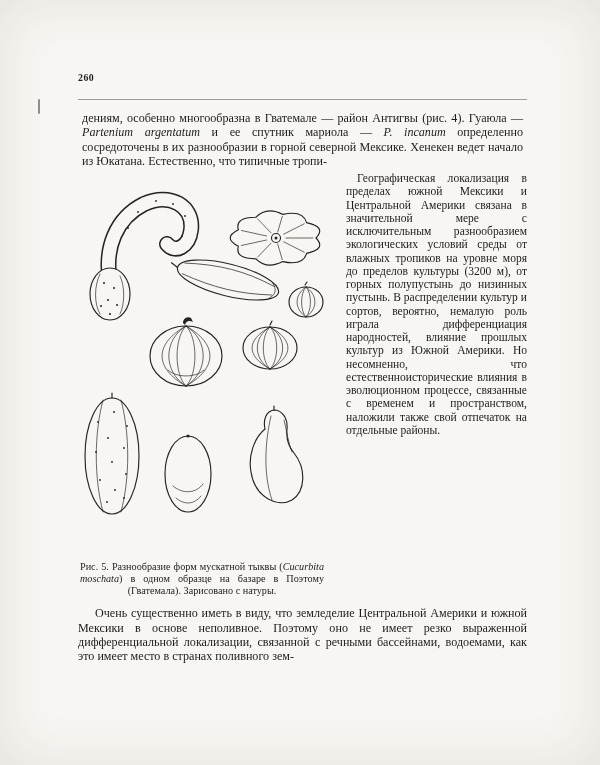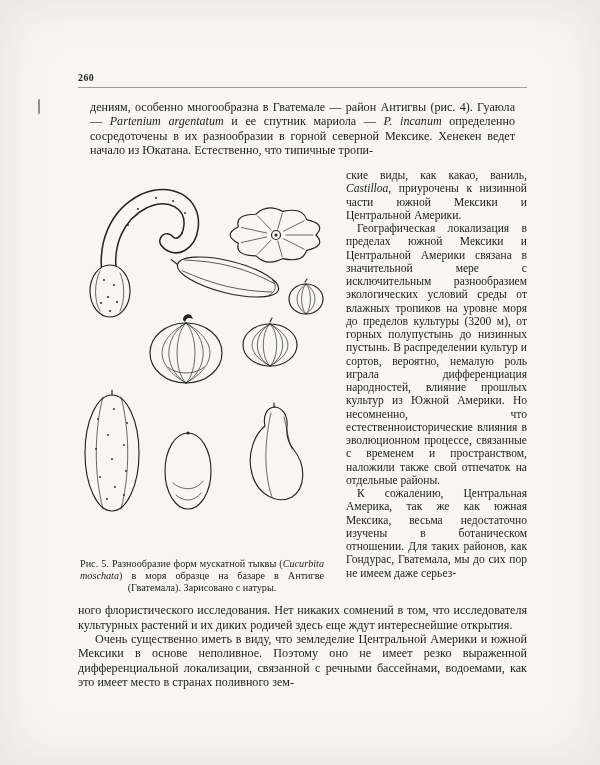--- a/index.html
+++ b/index.html
@@ -15,27 +15,27 @@
     overflow:hidden;
     box-shadow:inset 0 0 55px rgba(60,55,40,.10);
   }
   .scan-speck{
     position:absolute;left:38px;top:99px;width:2px;height:15px;
     background:#3a3a38;opacity:.55;border-radius:1px;
   }
   .running-head{
     display:flex;align-items:flex-end;gap:13px;
     font-size:9.8px;letter-spacing:1.1px;
-    padding-bottom:4px;margin-bottom:11px;
+    padding-bottom:16px;margin-bottom:11px;
     border-bottom:1px solid rgba(70,68,60,.5);
     white-space:nowrap;
   }
   .running-head .pg-num{font-weight:bold;letter-spacing:.5px;}
   .body-text{font-size:12.1px;line-height:14.3px;text-align:justify;}
-  .body-text p{margin:12px;}
+  .body-text p{margin:4px;}
   .columns{display:flex;gap:12px;margin-top:4px;}
   .left-col{width:256px;flex:0 0 256px;}
   .right-col{flex:1;font-size:11.55px;line-height:13.25px;text-align:justify;}
   .right-col p{margin:0;}
   .right-col p.indent{text-indent:11px;font-family:Liberation Serif, serif;}
   figure{margin:0;padding:0;}
   .illustration-box{margin-top:12px;}
   .illustration-box svg{display:block;}
   figcaption{
     margin-top:11px;
@@ -154,29 +154,26 @@
             </g>
 
             <g transform="translate(198,288)">
               <path class="fillw" d="M -2 -62 C -10 -61, -13 -52, -11 -43 C -22 -34, -28 -16, -25 0 C -21 26, 2 36, 16 28 C 30 19, 30 -4, 18 -19 C 12 -26, 10 -33, 11 -43 C 12 -54, 6 -62, -2 -62 Z"></path>
               <path class="thin" d="M -5 -56 C -11 -30 -13 2 -4 28 M 8 -52 C 11 -40 12 -30 16 -20"></path>
               <path class="ln" d="M-2,-62 l0,-4"></path>
             </g>
 
           </svg>
         </div>
-        <figcaption><span>Рис. 5. Разнообразие форм мускатной тыквы (</span><i>Cucurbita moschata</i><span>) в моря образце на базаре в Антигве (Гватемала). Зарисовано с натуры.</span></figcaption>
+        <figcaption><span>Рис. 5. Разнообразие форм мускатной тыквы (</span><i>Cucurbita moschata</i><span>) в одном образце на базаре в Поэтому (Гватемала). Зарисовано с натуры.</span></figcaption>
       </figure>
     </div>
 
     <div class="right-col">
-      <p><span>ские виды, как какао, ваниль, </span><i>Castilloa</i><span>, приурочены к низинной части южной Мексики и Центральной Америки.</span></p>
       <p class="indent"><span>Географическая локализация в пределах южной Мексики и Центральной Америки связана в значительной мере с исключительным разнообразием экологических условий среды от влажных тропиков на уровне моря до пределов культуры (3200 м), от горных полупустынь до низинных пустынь. В распределении культур и сортов, вероятно, немалую роль играла дифференциация народностей, влияние прошлых культур из Южной Америки. Но несомненно, что естественноисторические влияния в эволюционном процессе, связанные с временем и пространством, наложили также свой отпечаток на отдельные районы.</span></p>
-      <p class="indent"><span>К сожалению, Центральная Америка, так же как южная Мексика, весьма недостаточно изучены в ботаническом отношении. Для таких районов, как Гондурас, Гватемала, мы до сих пор не имеем даже серьез-</span></p>
     </div>
 
   </div>
 
   <div class="bottom-text">
-    <p><span>ного флористического исследования. Нет никаких сомнений в том, что исследователя культурных растений и их диких родичей здесь еще ждут интереснейшие открытия.</span></p>
     <p class="indent"><span>Очень существенно иметь в виду, что земледелие Центральной Америки и южной Мексики в основе неполивное. Поэтому оно не имеет резко выраженной дифференциальной локализации, связанной с речными бассейнами, водоемами, как это имеет место в странах поливного зем-</span></p>
   </div>
 </div>
 
 </body></html>

